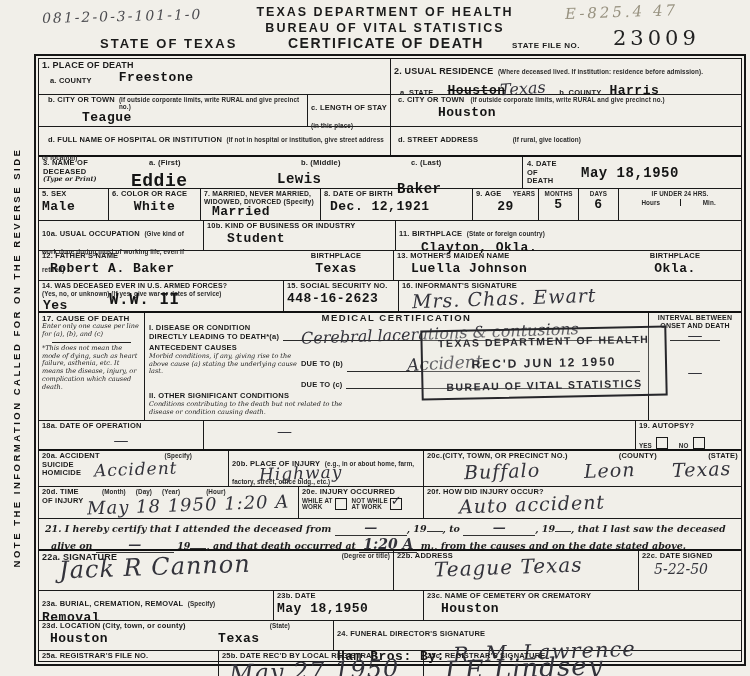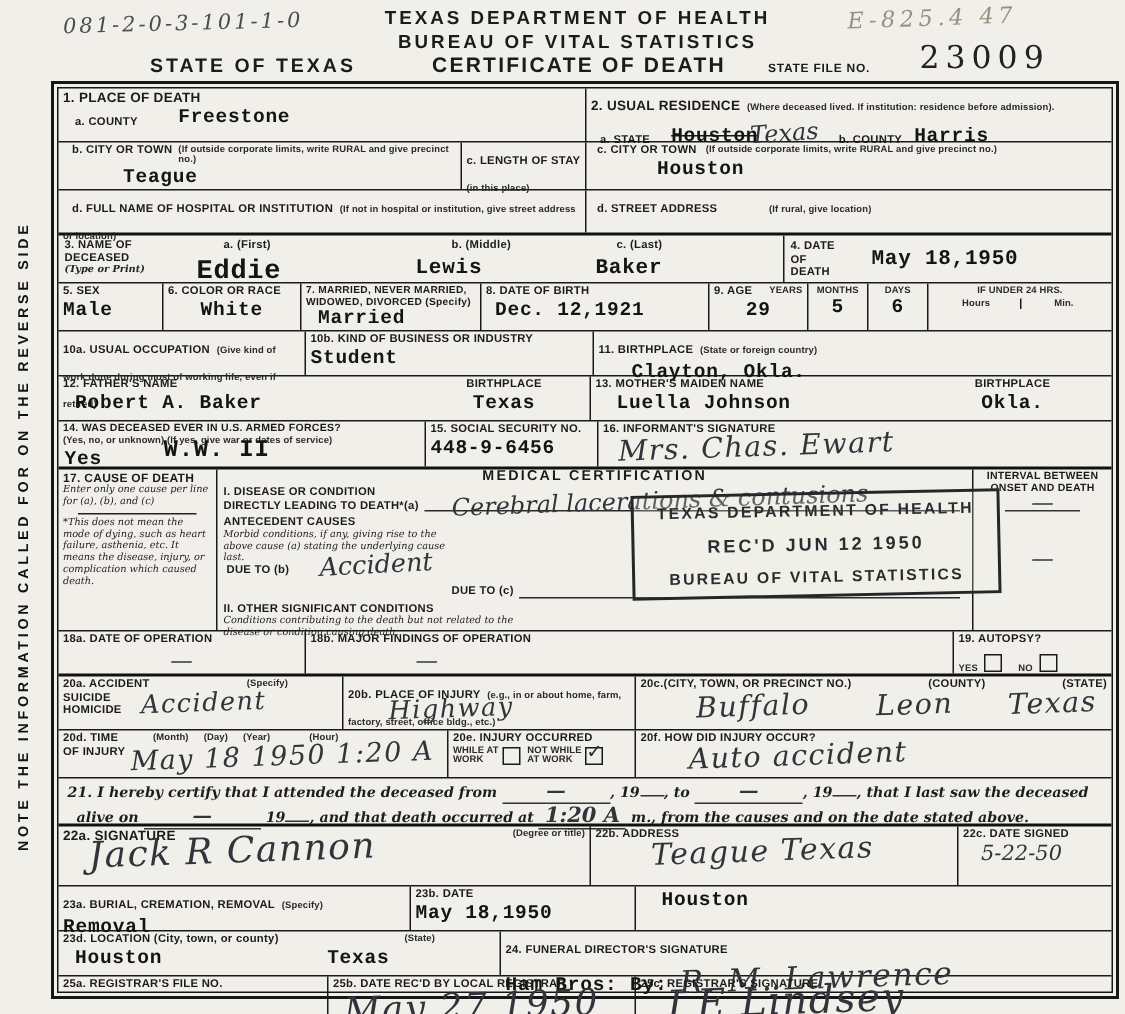--- a/index.html
+++ b/index.html
@@ -135,21 +135,21 @@
 
   <div class="row" style="height:32px">
     <div class="c" style="width:484px">
       <div class="lbl abs" style="left:4px;top:2px;width:80px">3. NAME OF DECEASED</div>
       <div class="noteit abs" style="left:4px;top:19px;font-weight:bold">(Type or Print)</div>
       <div class="lbl abs" style="left:110px;top:2px">a. (First)</div>
       <div class="typed abs" style="left:92px;top:14px;font-size:18px">Eddie</div>
       <div class="lbl abs" style="left:262px;top:2px">b. (Middle)</div>
       <div class="typed abs" style="left:238px;top:14px;font-size:14px">Lewis</div>
       <div class="lbl abs" style="left:372px;top:2px">c. (Last)</div>
-      <div class="typed abs" style="left:358px;top:14px;font-size:14px">Baker</div>
+      <div class="typed abs" style="left:358px;top:24px;font-size:14px">Baker</div>
     </div>
     <div class="c" style="flex:1">
       <div class="lbl abs" style="left:4px;top:3px;width:34px">4. DATE OF DEATH</div>
       <div class="typed abs" style="left:58px;top:8px;font-size:14px">May 18,1950</div>
     </div>
   </div>
 
   <div class="row" style="height:32px">
     <div class="c" style="width:70px">
       <div class="lbl">5. SEX</div>
@@ -191,21 +191,21 @@
     </div>
   </div>
 
   <div class="row" style="height:30px">
     <div class="c" style="width:165px">
       <span class="lbl">10a. USUAL OCCUPATION</span>
       <span class="note">(Give kind of work done during most of working life, even if retired)</span>
     </div>
     <div class="c" style="width:192px">
       <div class="lbl">10b. KIND OF BUSINESS OR INDUSTRY</div>
-      <div class="typed" style="">Student</div>
+      <div class="typed" style="margin-left:20px">Student</div>
     </div>
     <div class="c" style="flex:1">
       <div>
         <span class="lbl">11. BIRTHPLACE</span>
         <span class="note">(State or foreign country)</span>
       </div>
       <div class="typed" style="margin-left:22px">Clayton, Okla.</div>
     </div>
   </div>
 
@@ -230,21 +230,21 @@
 
   <div class="row heavy" style="height:32px">
     <div class="c" style="width:245px">
       <div class="lbl" style="font-size:7px">14. WAS DECEASED EVER IN U.S. ARMED FORCES?</div>
       <div class="note">(Yes, no, or unknown)  (If yes, give war or dates of service)</div>
       <span class="typed abs" style="left:4px;top:17px">Yes</span>
       <span class="typed abs" style="left:70px;top:10px;font-size:16px">W.W. II</span>
     </div>
     <div class="c" style="width:115px">
       <div class="lbl">15. SOCIAL SECURITY NO.</div>
-      <div class="typed">448-9-6456</div>
+      <div class="typed">448-16-2623</div>
     </div>
     <div class="c" style="flex:1">
       <div class="lbl">16. INFORMANT'S SIGNATURE</div>
       <div class="hv sig" style="margin-left:10px;margin-top:-4px">Mrs. Chas. Ewart</div>
     </div>
   </div>
 
   <div class="row" style="height:108px">
     <div class="c" style="width:106px">
       <div class="lbl" style="font-size:8px">17. CAUSE OF DEATH</div>
@@ -257,21 +257,21 @@
       <div style="display:flex;align-items:flex-end;">
         <div>
           <div class="lbl">I. DISEASE OR CONDITION</div>
           <div class="lbl"><span>DIRECTLY LEADING TO DEATH*</span><span>(a)</span></div>
         </div>
         <div class="fill" style="height:16px">
           <span class="hv abs" style="left:18px;bottom:-3px;font-size:16px;transform:rotate(-2deg)">Cerebral lacerations &amp; contusions</span>
         </div>
       </div>
       <div class="lbl" style="margin-top:3px">ANTECEDENT CAUSES</div>
-      <div style="display:flex;align-items:flex-start;flex-direction:column;">
+      <div style="display:flex;align-items:center;">
         <div class="noteit" style="width:150px">Morbid conditions, if any, giving rise to the above cause (a) stating the underlying cause last.</div>
         <span class="lbl" style="margin-left:2px">DUE TO (b)</span>
         <div class="fill" style="height:14px">
           <span class="hv abs" style="left:60px;bottom:-2px;font-size:17px;transform:rotate(-3deg)">Accident</span>
         </div>
       </div>
       <div style="display:flex;align-items:flex-end;margin-top:2px;">
         <span class="lbl" style="margin-left:152px">DUE TO (c)</span>
         <div class="fill" style="height:10px"></div>
       </div>
@@ -284,21 +284,20 @@
       <div class="hv" style="margin-top:22px">—</div>
     </div>
   </div>
 
   <div class="row heavy" style="height:30px">
     <div class="c" style="width:165px">
       <div class="lbl">18a. DATE OF OPERATION</div>
       <div class="hv ctr">—</div>
     </div>
     <div class="c" style="width:432px">
-      <div class="lbl">18b. MAJOR FINDINGS OF OPERATION</div>
       <div class="hv" style="margin-left:70px">—</div>
     </div>
     <div class="c" style="flex:1">
       <div class="lbl">19. AUTOPSY?</div>
       <div style="margin-top:3px">
         <span class="note">YES</span>
         <span class="box"></span>
         <span class="note" style="margin-left:6px">NO</span>
         <span class="box"></span>
       </div>
@@ -399,20 +398,21 @@
         <span class="lbl">23a. BURIAL, CREMATION, REMOVAL</span>
         <span class="note">(Specify)</span>
       </div>
       <div class="typed">Removal</div>
     </div>
     <div class="c" style="width:150px">
       <div class="lbl">23b. DATE</div>
       <div class="typed">May 18,1950</div>
     </div>
     <div class="c" style="flex:1">
+      <div class="lbl">23c. NAME OF CEMETERY OR CREMATORY</div>
       <div class="typed" style="margin-left:14px">Houston</div>
     </div>
   </div>
 
   <div class="row" style="height:30px">
     <div class="c" style="width:295px">
       <div style="display:flex;justify-content:space-between;padding-right:40px">
         <span class="lbl">23d. LOCATION (City, town, or county)</span>
         <span class="note">(State)</span>
       </div>

